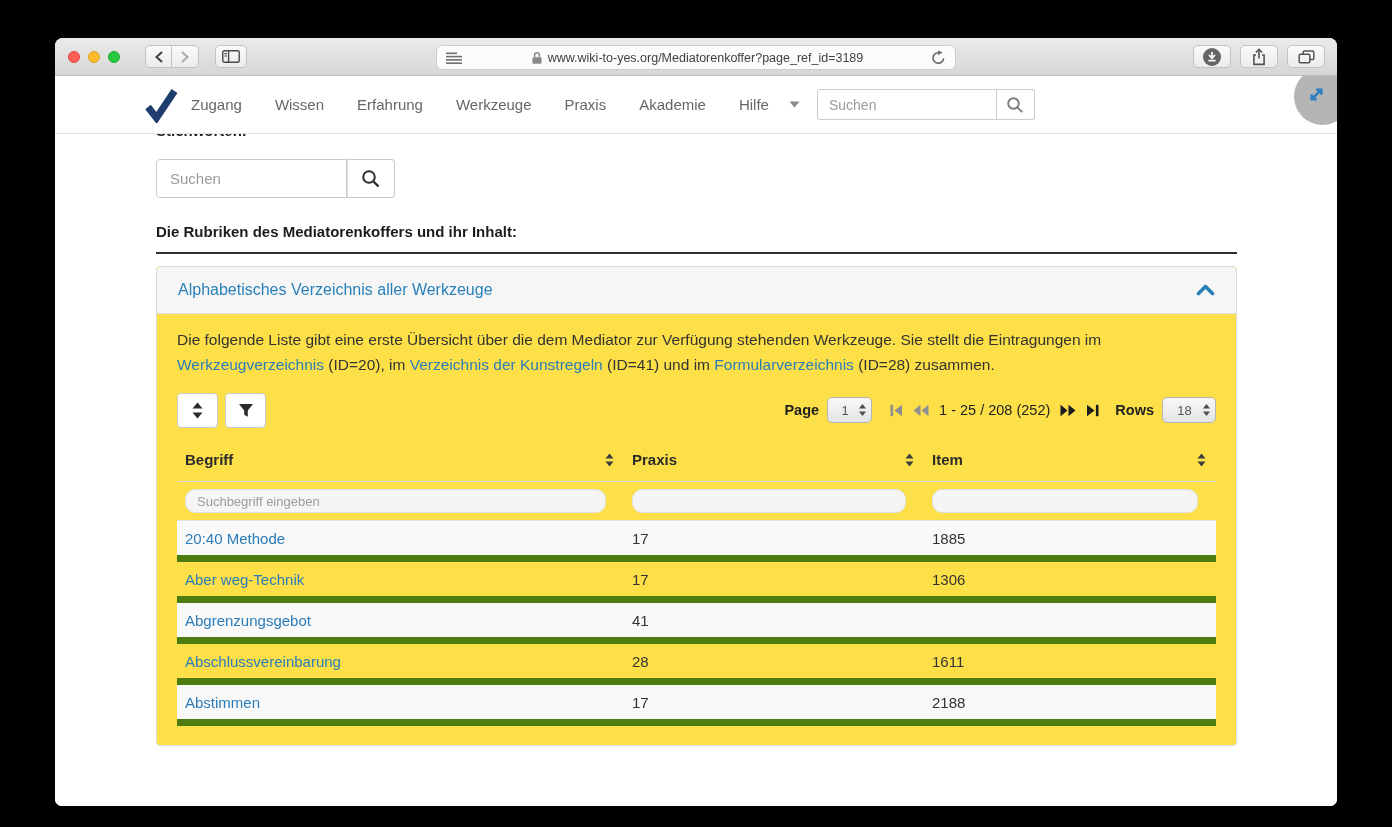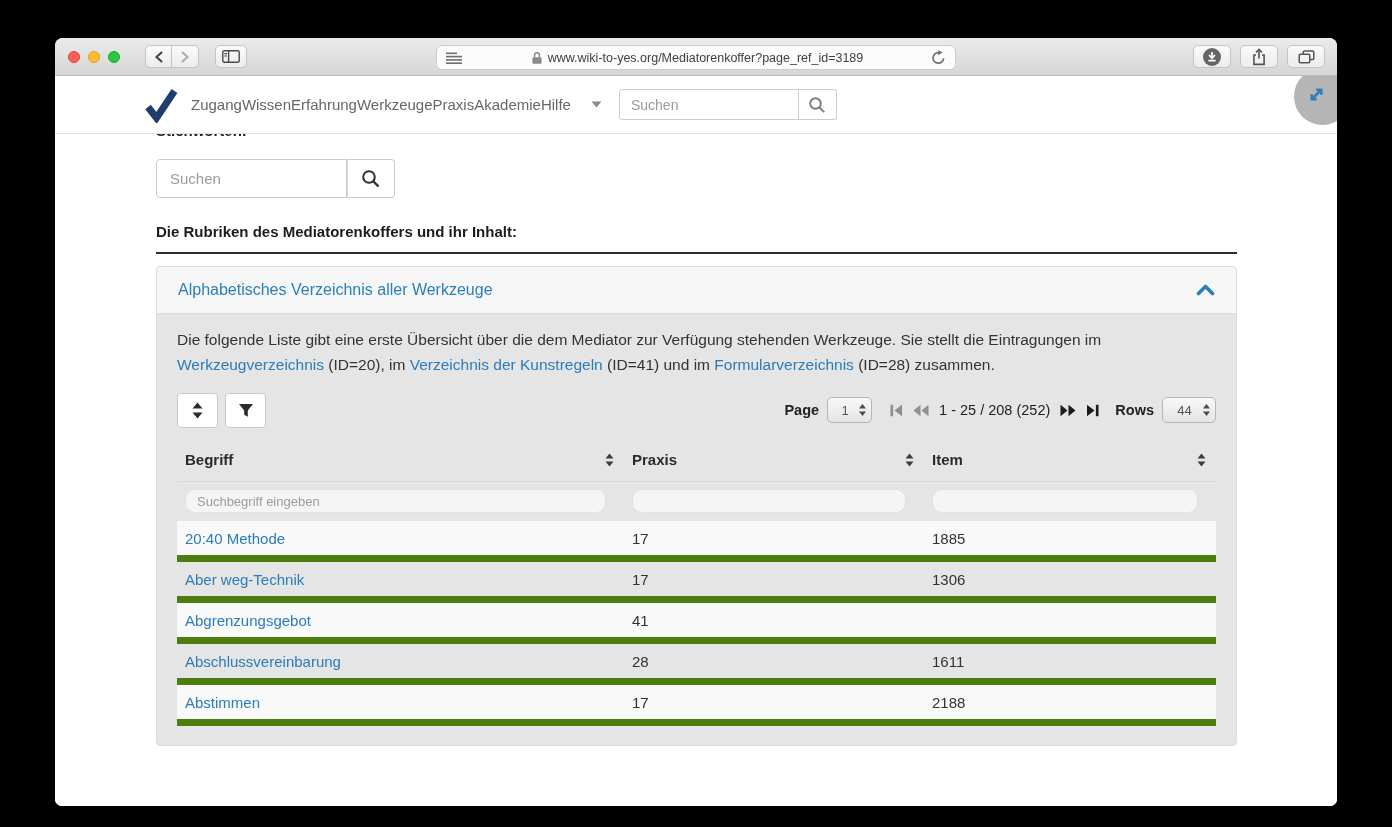--- a/index.html
+++ b/index.html
@@ -40,21 +40,21 @@
   .active-tab { flex:1; background:#b9b9b9; display:flex; align-items:center; justify-content:center;
     font-size:11.5px; color:#2e2e2e; border-right:1px solid #a3a3a3; }
   .newtab { width:27px; display:flex; align-items:center; justify-content:center; font-size:15px; color:#555; }
 
   
   .page { flex:1; position:relative; background:#fff; overflow:hidden; }
 
   .site-nav { position:absolute; left:0; right:0; top:0; height:58px; background:#fff; z-index:10;
     border-bottom:1px solid #e2e2e2; display:flex; align-items:center; }
   .logo { margin-left:88px; width:36px; height:36px; }
-  .menu { display:flex; margin-left:12px; font-size:15px; color:#676767; }
+  .menu { display:flex; gap:33px; margin-left:12px; font-size:15px; color:#676767; }
   .menu span { cursor:default; }
   .menu-caret { margin-left:20px; }
   .nav-search { display:flex; margin-left:17px; }
   .nav-search input { width:180px; height:31px; border:1px solid #ccc; border-radius:3px 0 0 3px;
     padding:0 11px; font-size:14px; color:#444; outline:none; }
   .nav-search input::placeholder { color:#9b9b9b; }
   .nav-search .sbtn { width:38px; height:31px; border:1px solid #ccc; border-left:none;
     border-radius:0 3px 3px 0; background:#fff; display:flex; align-items:center; justify-content:center; }
 
   .expand-fab { position:absolute; top:-8px; right:-14px; width:57px; height:57px; border-radius:50%;
@@ -67,21 +67,21 @@
   .kw-search input { width:191px; height:39px; border:1px solid #c9c9c9; border-radius:4px 0 0 4px;
     padding:0 13px; font-size:15px; color:#444; outline:none; }
   .kw-search input::placeholder { color:#9b9b9b; }
   .kw-search .sbtn { width:48px; height:39px; border:1px solid #c9c9c9; border-left:1px solid #ddd;
     border-radius:0 4px 4px 0; background:#fff; display:flex; align-items:center; justify-content:center; }
 
   .section-title { position:absolute; left:101px; top:147px; font-size:15px; font-weight:bold; color:#1c1c1c; }
   .rule { position:absolute; left:101px; top:176px; width:1081px; height:2px; background:#2e2e2e; }
 
   .panel { position:absolute; left:101px; top:190px; width:1081px; height:480px;
-    border:1px solid #ddd; border-radius:4px; background:#e5e5e5; }
+    border:1px solid #ddd; border-radius:4px; background:#fde047; }
   .panel-head { height:47px; background:#f6f6f6; border-bottom:1px solid #ddd; border-radius:4px 4px 0 0;
     display:flex; align-items:center; padding:0 21px; }
   .panel-title { font-size:16px; color:#2980b9; }
   .panel-chevron { margin-left:auto; display:flex; }
   .panel-body { padding:13px 20px 0; }
   .intro { font-size:15.5px; line-height:25px; color:#333; width:968px; }
   .intro a { color:#2b7cba; text-decoration:none; }
 
   .grid-toolbar { margin-top:15px; display:flex; align-items:center; height:36px; }
   .tbtn { width:41px; height:35px; border:1px solid #c9c9c9; border-radius:4px; background:#fff;
@@ -297,21 +297,21 @@
               <span class="pg-ico">
                 <svg width="14" height="13">
                   <polygon points="1,0.8 8.5,6.5 1,12.2" fill="#1c1c1c"></polygon>
                   <rect x="9.9" y="0.8" width="2.6" height="11.4" fill="#1c1c1c"></rect>
                 </svg>
               </span>
               <span style="width:10px"></span>
               <span class="lbl">Rows</span>
               <span style="width:8px"></span>
               <span class="stepper" style="width:54px">
-                <span class="val">44</span>
+                <span class="val">18</span>
                 <svg width="9" height="14">
                   <polygon points="4.5,1 8,5.5 1,5.5" fill="#4c4c4c"></polygon>
                   <polygon points="4.5,13 8,8.5 1,8.5" fill="#4c4c4c"></polygon>
                 </svg>
               </span>
             </div>
           </div>
 
           <div class="dtable">
             <div class="grid-row thead">

